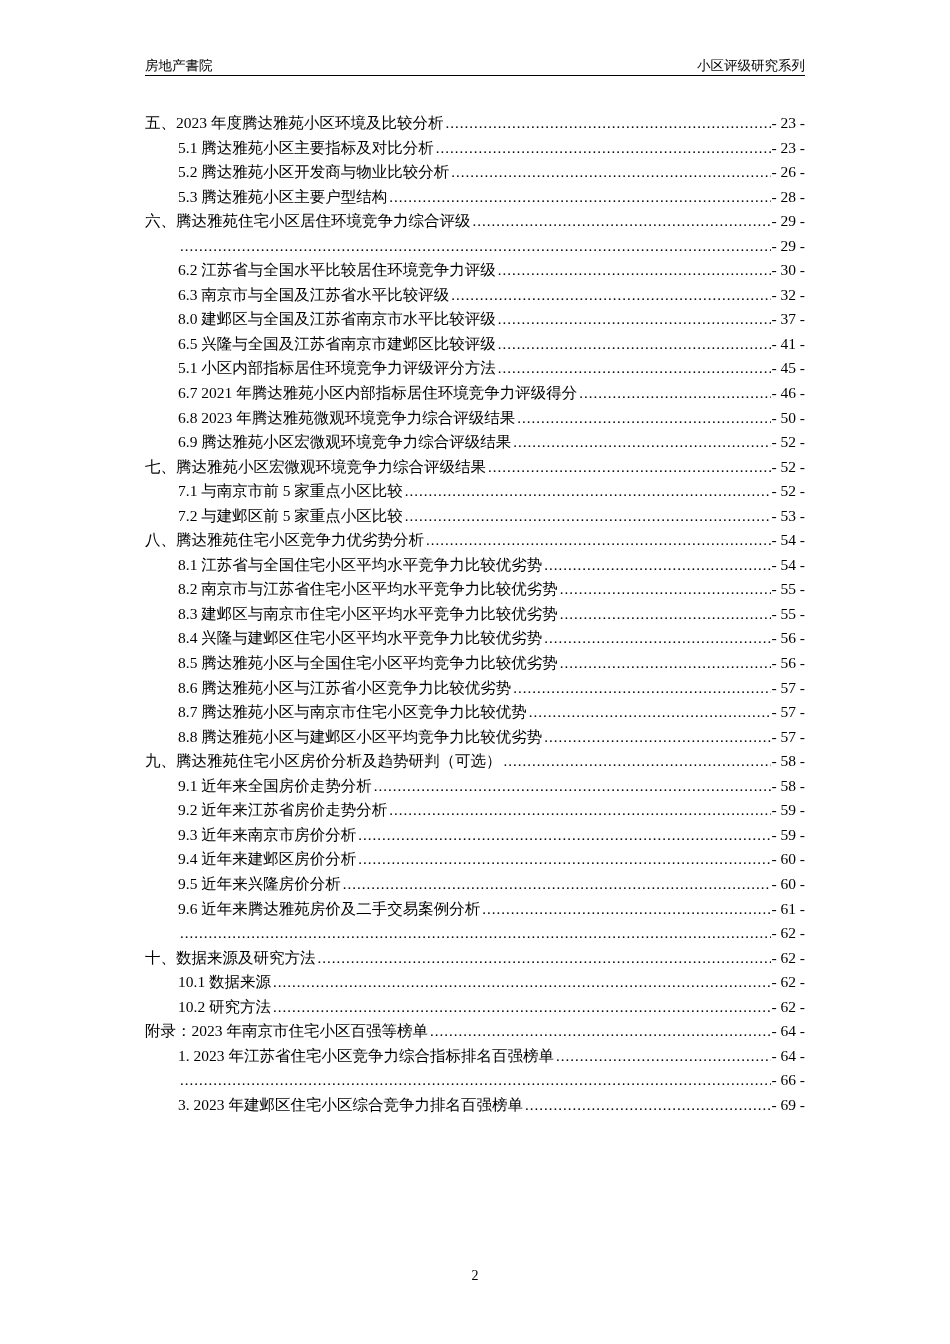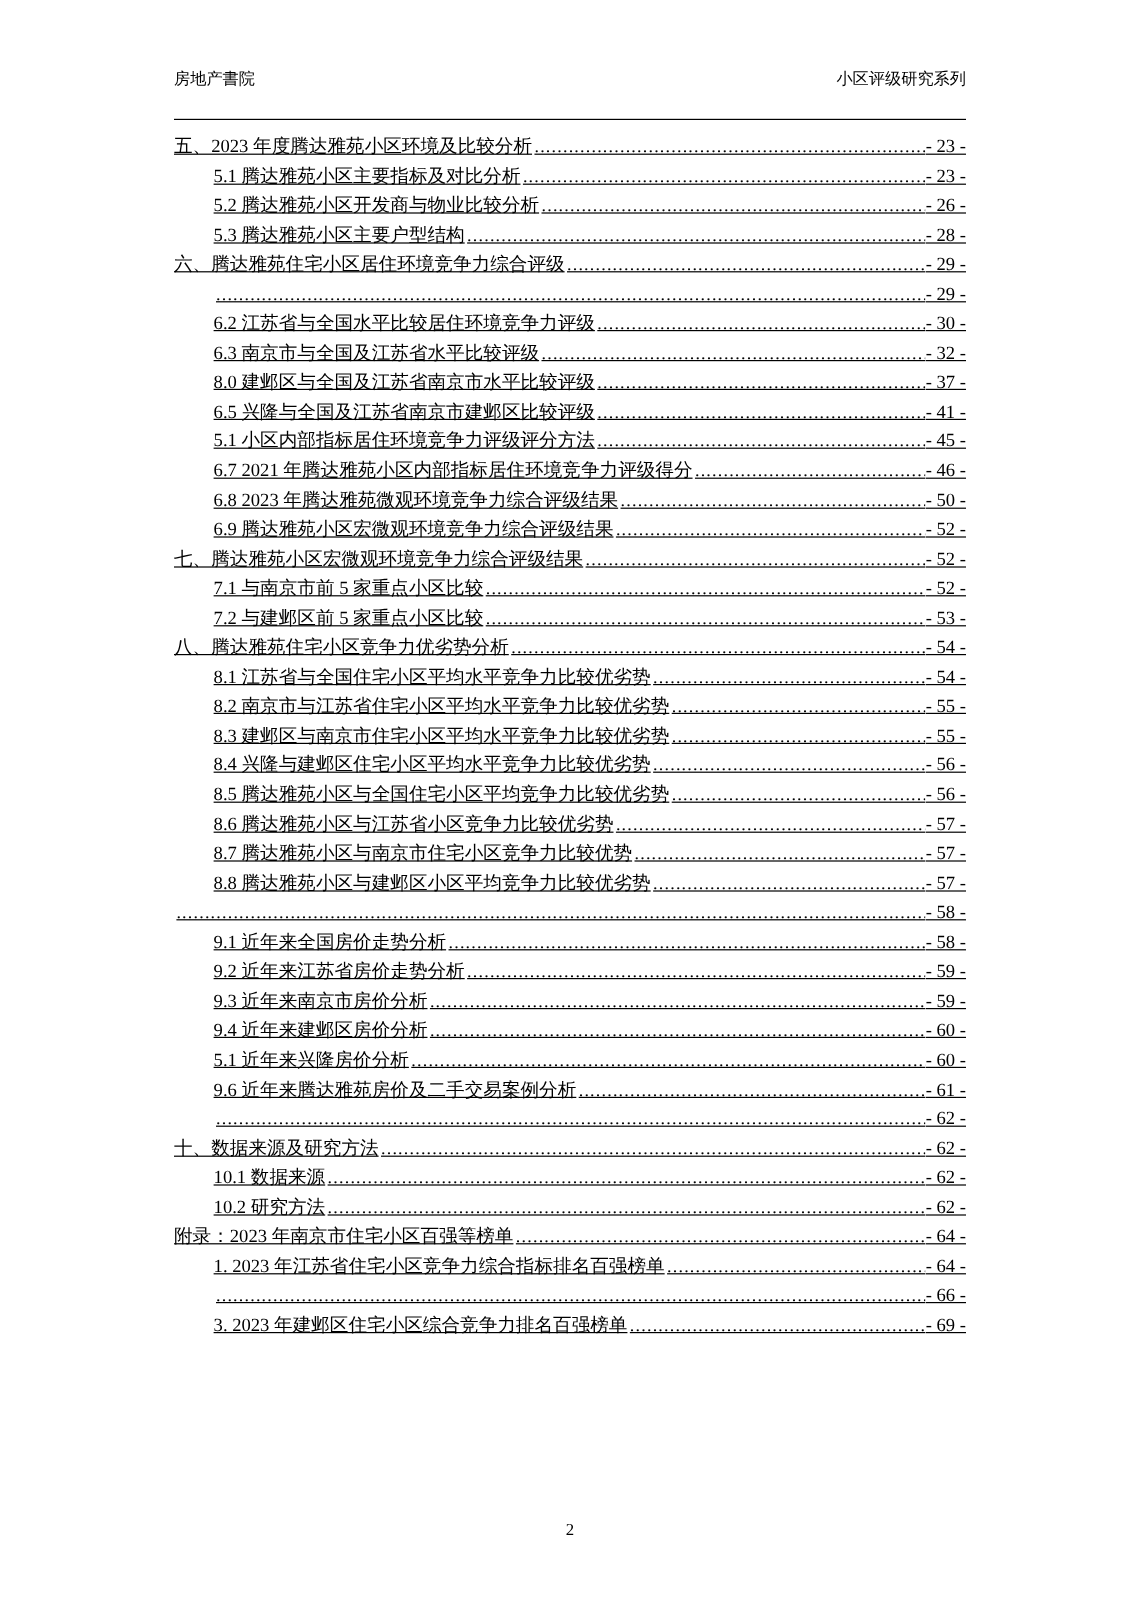--- a/index.html
+++ b/index.html
@@ -16,38 +16,37 @@
   }
   .header {
     position: absolute;
     top: 58px;
     left: 145px;
     right: 145px;
     display: flex;
     justify-content: space-between;
     align-items: flex-end;
     border-bottom: 1px solid #000000;
-    padding-bottom: 25px;
+    padding-bottom: 1px;
     font-size: 13.5px;
     line-height: 1.2;
   }
   .toc {
     position: absolute;
     top: 111px;
     left: 145px;
     right: 145px;
   }
   .toc-row {
     display: flex;
     align-items: flex-end;
     font-size: 15.5px;
     line-height: 24.55px;
     height: 24.55px;
     overflow: hidden;
-    text-decoration: underline;
   }
   .toc-row.sub { padding-left: 33px; }
   .toc-label {
     flex: 0 0 auto;
     white-space: nowrap;
   }
   .toc-dots {
     flex: 1 1 auto;
     overflow: hidden;
     white-space: nowrap;
@@ -229,20 +228,21 @@
         <span class="toc-page">- 57 -</span>
       </div>
 
       <div class="toc-row sub">
         <span class="toc-label">8.8 腾达雅苑小区与建邺区小区平均竞争力比较优劣势</span>
         <span class="toc-dots">............................................................................................................................................................................................................................</span>
         <span class="toc-page">- 57 -</span>
       </div>
 
       <div class="toc-row">
+        <span class="toc-label">九、腾达雅苑住宅小区房价分析及趋势研判（可选）</span>
         <span class="toc-dots">............................................................................................................................................................................................................................</span>
         <span class="toc-page">- 58 -</span>
       </div>
 
       <div class="toc-row sub">
         <span class="toc-label">9.1 近年来全国房价走势分析</span>
         <span class="toc-dots">............................................................................................................................................................................................................................</span>
         <span class="toc-page">- 58 -</span>
       </div>
 
@@ -258,21 +258,21 @@
         <span class="toc-page">- 59 -</span>
       </div>
 
       <div class="toc-row sub">
         <span class="toc-label">9.4 近年来建邺区房价分析</span>
         <span class="toc-dots">............................................................................................................................................................................................................................</span>
         <span class="toc-page">- 60 -</span>
       </div>
 
       <div class="toc-row sub">
-        <span class="toc-label">5.1 近年来兴隆房价分析</span>
+        <span class="toc-label">9.5 近年来兴隆房价分析</span>
         <span class="toc-dots">............................................................................................................................................................................................................................</span>
         <span class="toc-page">- 60 -</span>
       </div>
 
       <div class="toc-row sub">
         <span class="toc-label">9.6 近年来腾达雅苑房价及二手交易案例分析</span>
         <span class="toc-dots">............................................................................................................................................................................................................................</span>
         <span class="toc-page">- 61 -</span>
       </div>
 

